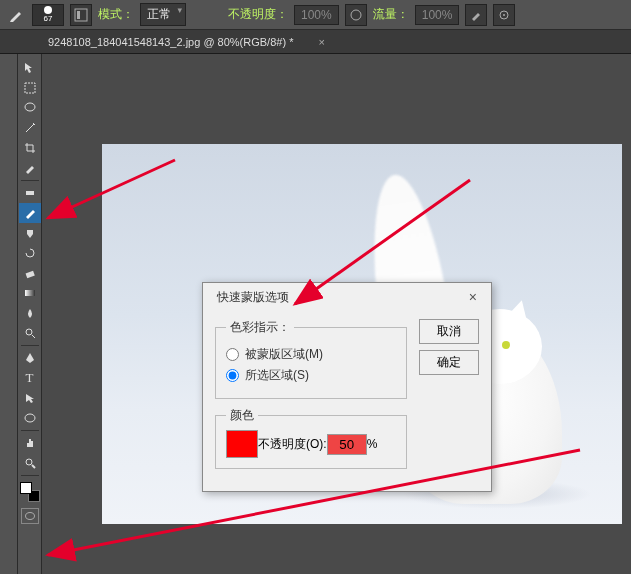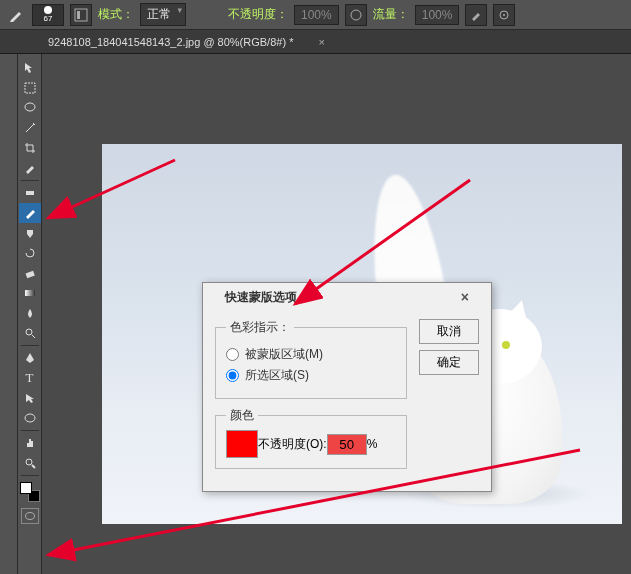--- a/index.html
+++ b/index.html
@@ -37,21 +37,21 @@
 .cat-body { position: absolute; bottom: 0; left: 40px; width: 150px; height: 180px; background: radial-gradient(ellipse at 50% 40%, #fff 0%, #f5f5f5 60%, #e8e8e8 100%); border-radius: 60% 55% 40% 40% / 70% 70% 30% 30%; }
 .cat-head { position: absolute; bottom: 120px; left: 85px; width: 85px; height: 75px; background: #fff; border-radius: 50%; }
 .cat-ear1 { position: absolute; bottom: 180px; left: 90px; width: 0; height: 0; border-left: 12px solid transparent; border-right: 12px solid transparent; border-bottom: 22px solid #fff; transform: rotate(-15deg);}
 .cat-ear2 { position: absolute; bottom: 182px; left: 135px; width: 0; height: 0; border-left: 12px solid transparent; border-right: 12px solid transparent; border-bottom: 22px solid #fff; transform: rotate(15deg);}
 .cat-eye { position: absolute; bottom: 155px; left: 130px; width: 8px; height: 8px; background: #c8d838; border-radius: 50%; }
 .cat-eye2 { position: absolute; bottom: 155px; left: 108px; width: 7px; height: 7px; background: #c0d038; border-radius: 50%; }
 .cat-tail { position: absolute; bottom: 150px; left: 0; width: 70px; height: 180px; background: linear-gradient(to top, #fff, #fafafa); border-radius: 50% 50% 30% 70% / 80% 80% 20% 20%; transform: rotate(-8deg); filter: blur(1px);}
 .shadow { position:absolute; bottom:-5px; left:30px; width:190px; height:30px; background:radial-gradient(ellipse, rgba(150,160,180,0.4), transparent 70%); border-radius:50%;}
 
 .dialog { position: absolute; left: 160px; top: 228px; width: 290px; background: #f0f0f0; border: 1px solid #888; box-shadow: 2px 2px 8px rgba(0,0,0,0.3); z-index: 10; }
-.dialog-title { height: 28px; display: flex; align-items: center; justify-content: space-between; padding: 0 22px; font-size: 12px; color: #333; font-weight: bold; }
+.dialog-title { height: 28px; display: flex; align-items: center; justify-content: space-between; padding: 0 14px; font-size: 12px; color: #333; }
 .dialog-title .close { font-size: 14px; color: #555; cursor: pointer; font-family: Arial; }
 .dialog-body { padding: 8px 12px 14px 12px; }
 .dialog-row { display: flex; gap: 12px; }
 .dialog-left { flex: 1; }
 .dialog-right { width: 60px; display: flex; flex-direction: column; gap: 6px; }
 .dialog fieldset { border: 1px solid #bbb; padding: 6px 10px 10px 10px; margin-bottom: 8px; }
 .dialog legend { font-size: 12px; color: #333; padding: 0 4px; }
 .radio { display: flex; align-items: center; gap: 6px; margin: 4px 0; color: #333; }
 .radio input { margin: 0; }
 .color-group { display:flex; align-items:center; gap:0; }

